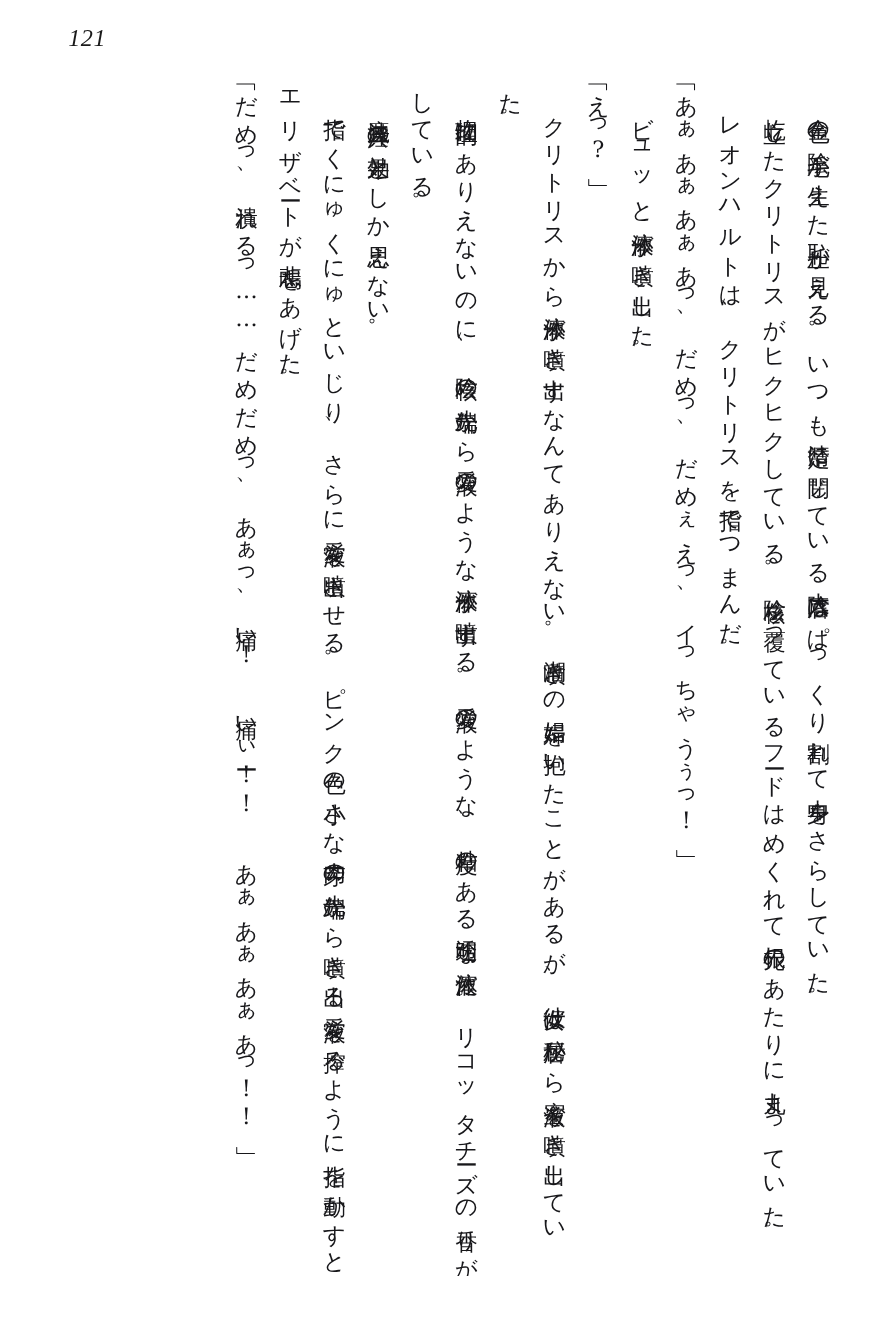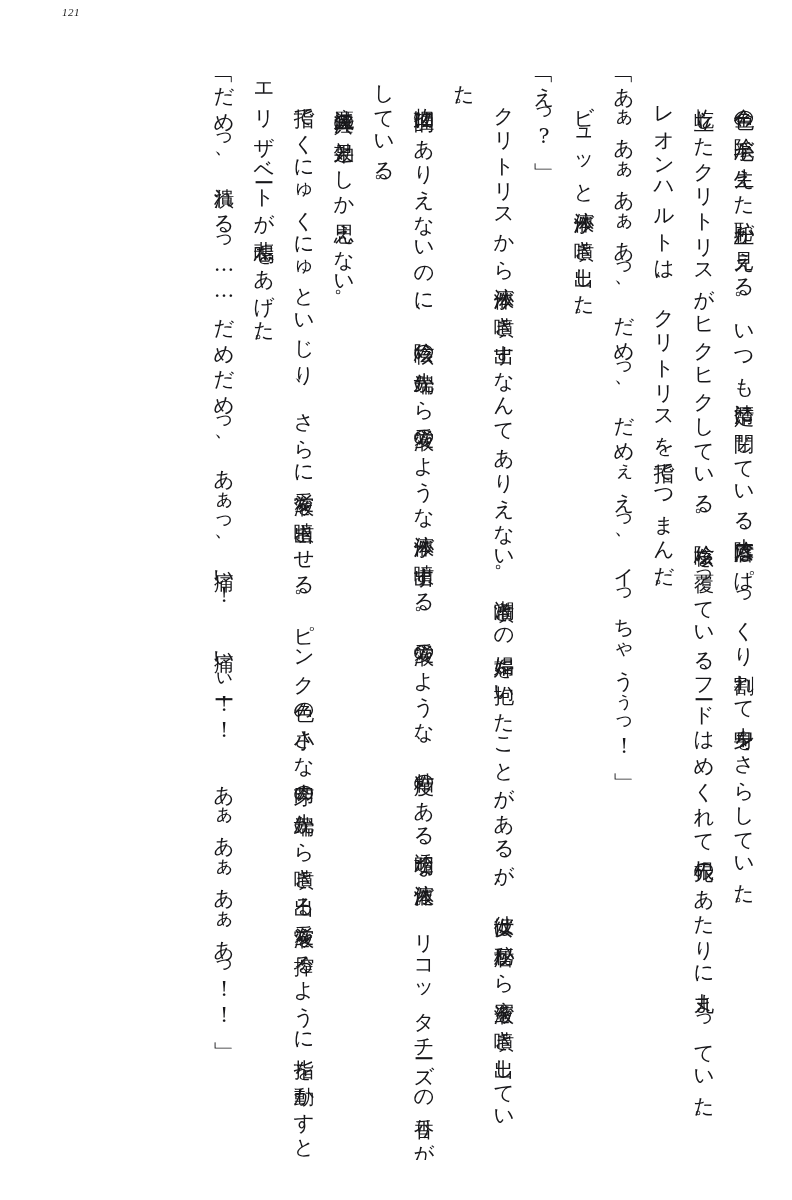--- a/index.html
+++ b/index.html
@@ -16,25 +16,25 @@
     position: relative;
   }
   .page {
     position: relative;
     width: 792px;
     height: 1200px;
     box-sizing: border-box;
   }
   .page-number {
     position: absolute;
-    top: 6px;
+    top: 22px;
     left: 62px;
     font-family: "Liberation Serif", "DejaVu Serif", serif;
     font-style: italic;
-    font-size: 11px;
+    font-size: 22px;
     color: #1a1a1a;
     letter-spacing: 0.5px;
   }
   .body-text {
     position: absolute;
     top: 70px;
     left: 30px;
     right: 28px;
     height: 1090px;
     writing-mode: vertical-rl;

